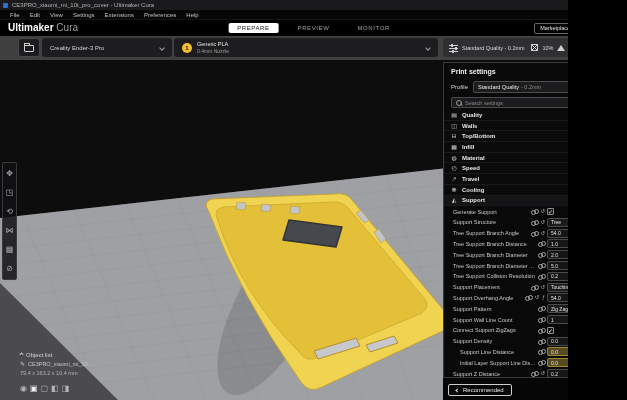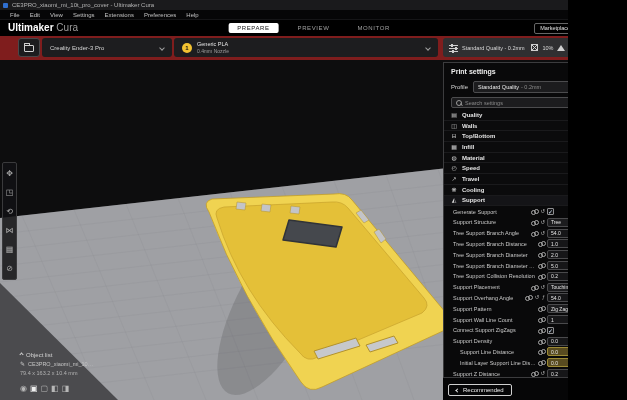--- a/index.html
+++ b/index.html
@@ -1,17 +1,17 @@
 <!DOCTYPE html>
 <html><head>
 <meta charset="utf-8">
 <style>
 *{margin:0;padding:0;box-sizing:border-box}
 html,body{width:627px;height:400px;background:#000;overflow:hidden}
-#app{position:relative;width:568px;height:400px;background:#7f1d1d;font-family:"Liberation Sans",sans-serif;overflow:hidden}
+#app{position:relative;width:568px;height:400px;background:#404040;font-family:"Liberation Sans",sans-serif;overflow:hidden}
 
 .titlebar{position:absolute;left:0;top:0;width:627px;height:10px;background:#1a1a1c;display:flex;align-items:center;z-index:10}
 .appicon{width:5px;height:5px;background:#2f6fd0;margin:0 4px 0 3px;border-radius:1px}
 .wtitle{font-size:6px;color:#b5b5b5;white-space:nowrap}
 .wctl{margin-left:auto;display:flex}
 .wctl span{width:13px;text-align:center;font-size:5px;color:#9a9a9a;line-height:10px}
 
 .menubar{position:absolute;top:10px;left:0;width:627px;height:10px;background:#060607;display:flex;align-items:center;padding-left:5px;z-index:10;border-bottom:1px solid #151517}
 .menubar span{font-size:6px;color:#c2c2c2;padding:0 5px}
 

